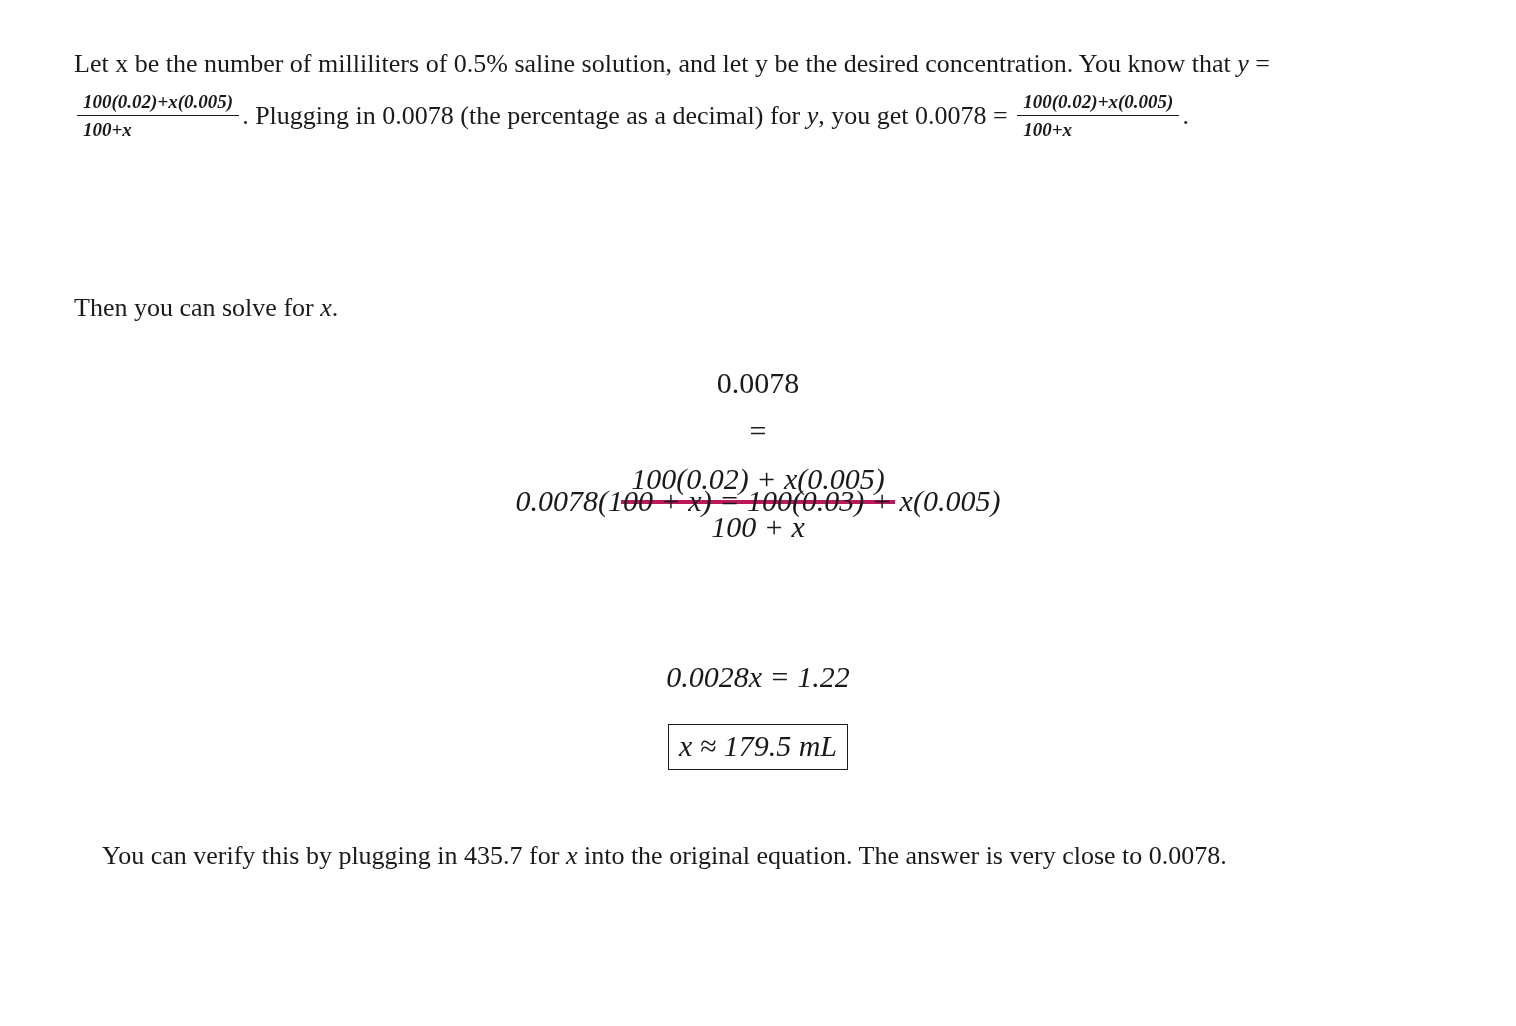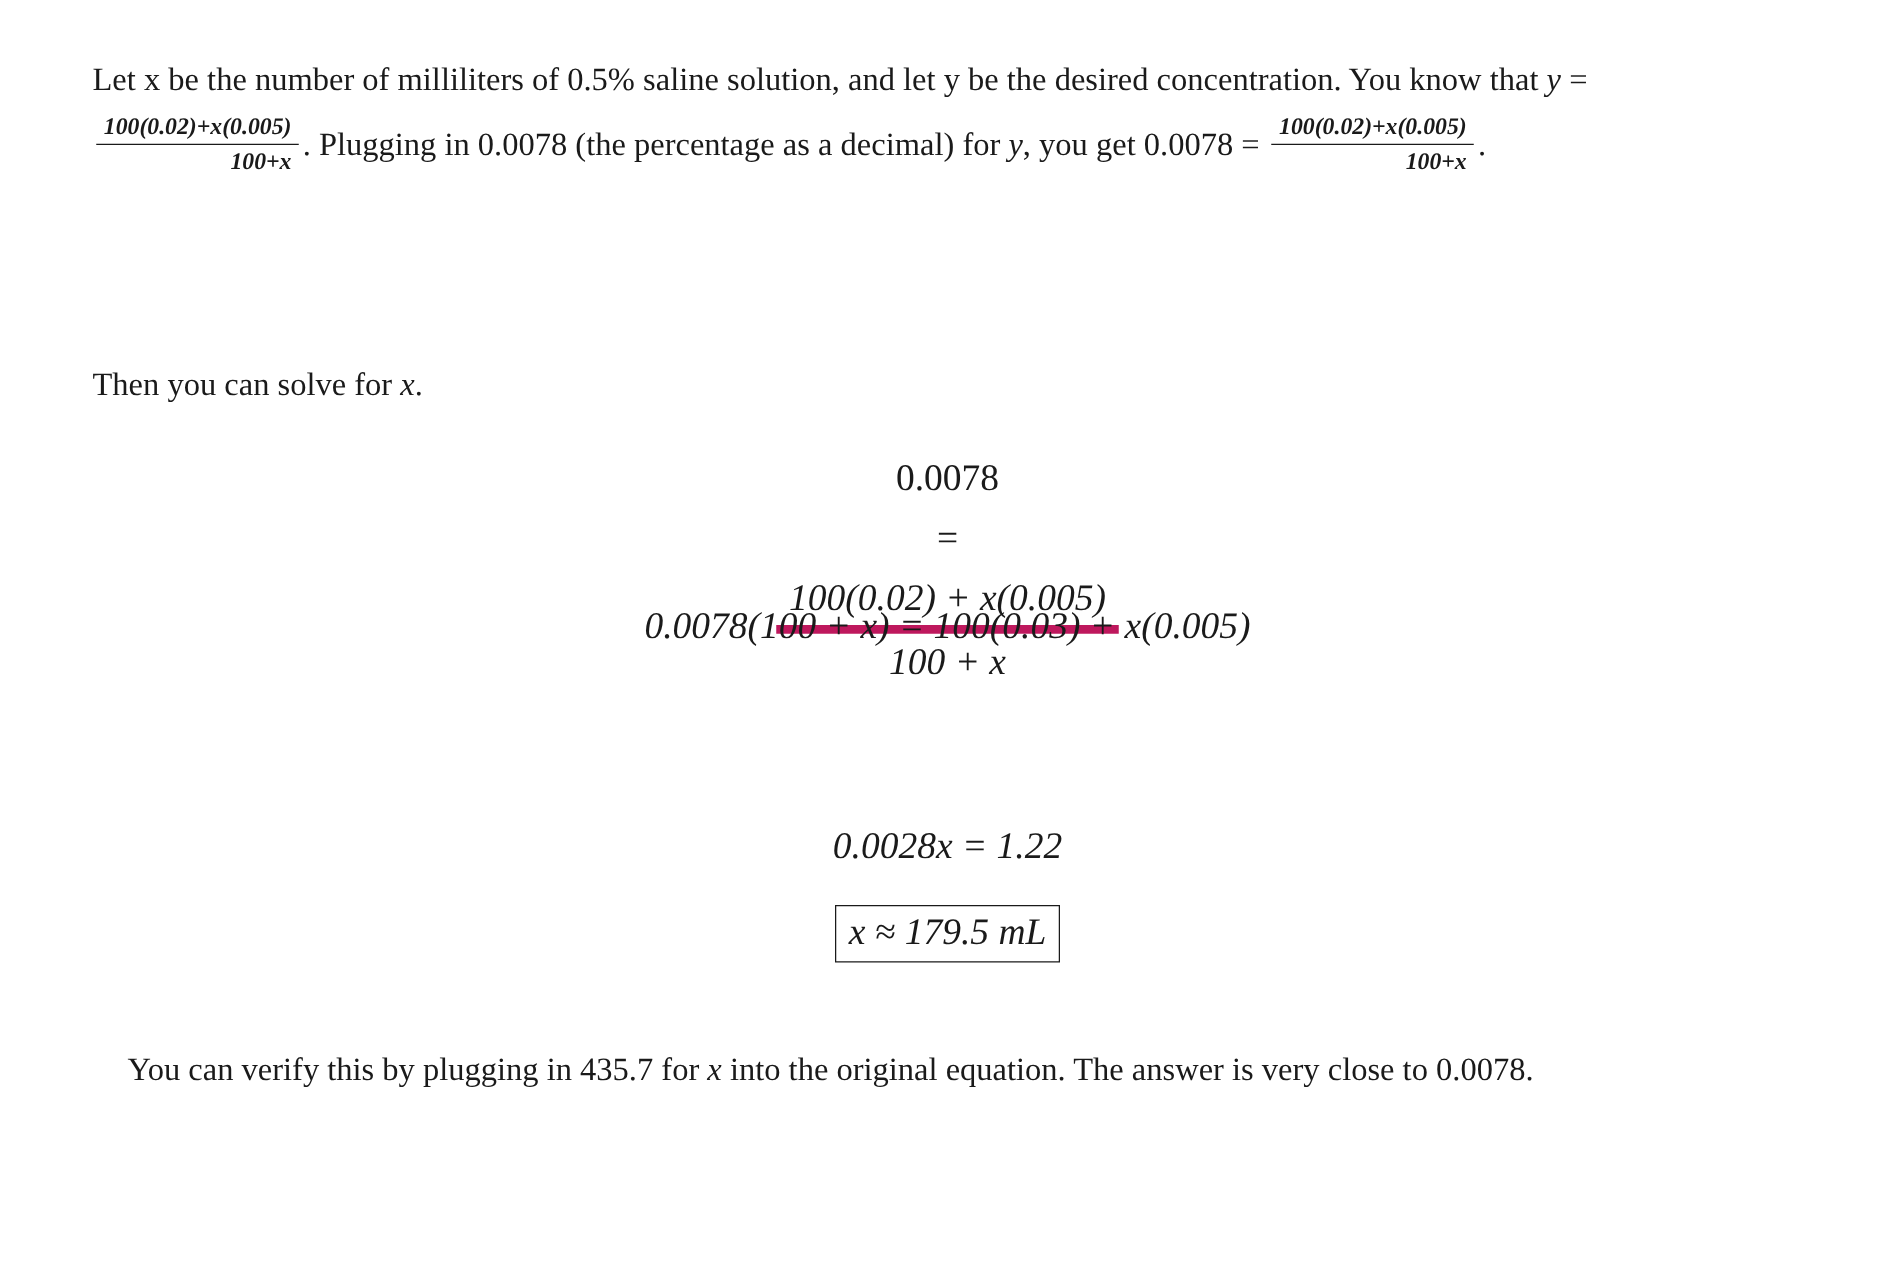--- a/index.html
+++ b/index.html
@@ -29,21 +29,21 @@
   .p1 { left: 74px; top: 38px; width: 1340px; }
   .p2 { left: 74px; top: 282px; }
   .p3 { left: 74px; top: 837px; width: 1330px; line-height: 38px; margin-left: 28px; }
 
   .it { font-style: italic; }
 
   
   .frac-inline {
     display: inline-block;
     vertical-align: middle;
-    text-align: right;
+    text-align: left;
     font-size: 19px;
     line-height: 1.25;
     margin: 0 3px;
     position: relative;
     top: -2px;
   }
   .frac-inline .num {
     display: block;
     padding: 0 6px 1px 6px;
     border-bottom: 1.6px solid #1a1a1a;
@@ -81,21 +81,21 @@
   }
   .frac-big {
     display: inline-block;
     text-align: center;
     font-size: 30px;
     vertical-align: middle;
   }
   .frac-big .num {
     display: block;
     padding: 0 10px 4px 10px;
-    border-bottom: 7px solid #be185d;
+    border-bottom: 4px solid #be185d;
     white-space: nowrap;
   }
   .frac-big .den {
     display: block;
     padding: 6px 10px 0 10px;
     white-space: nowrap;
   }
   .boxed {
     display: inline-block;
     border: 1.8px solid #1a1a1a;

